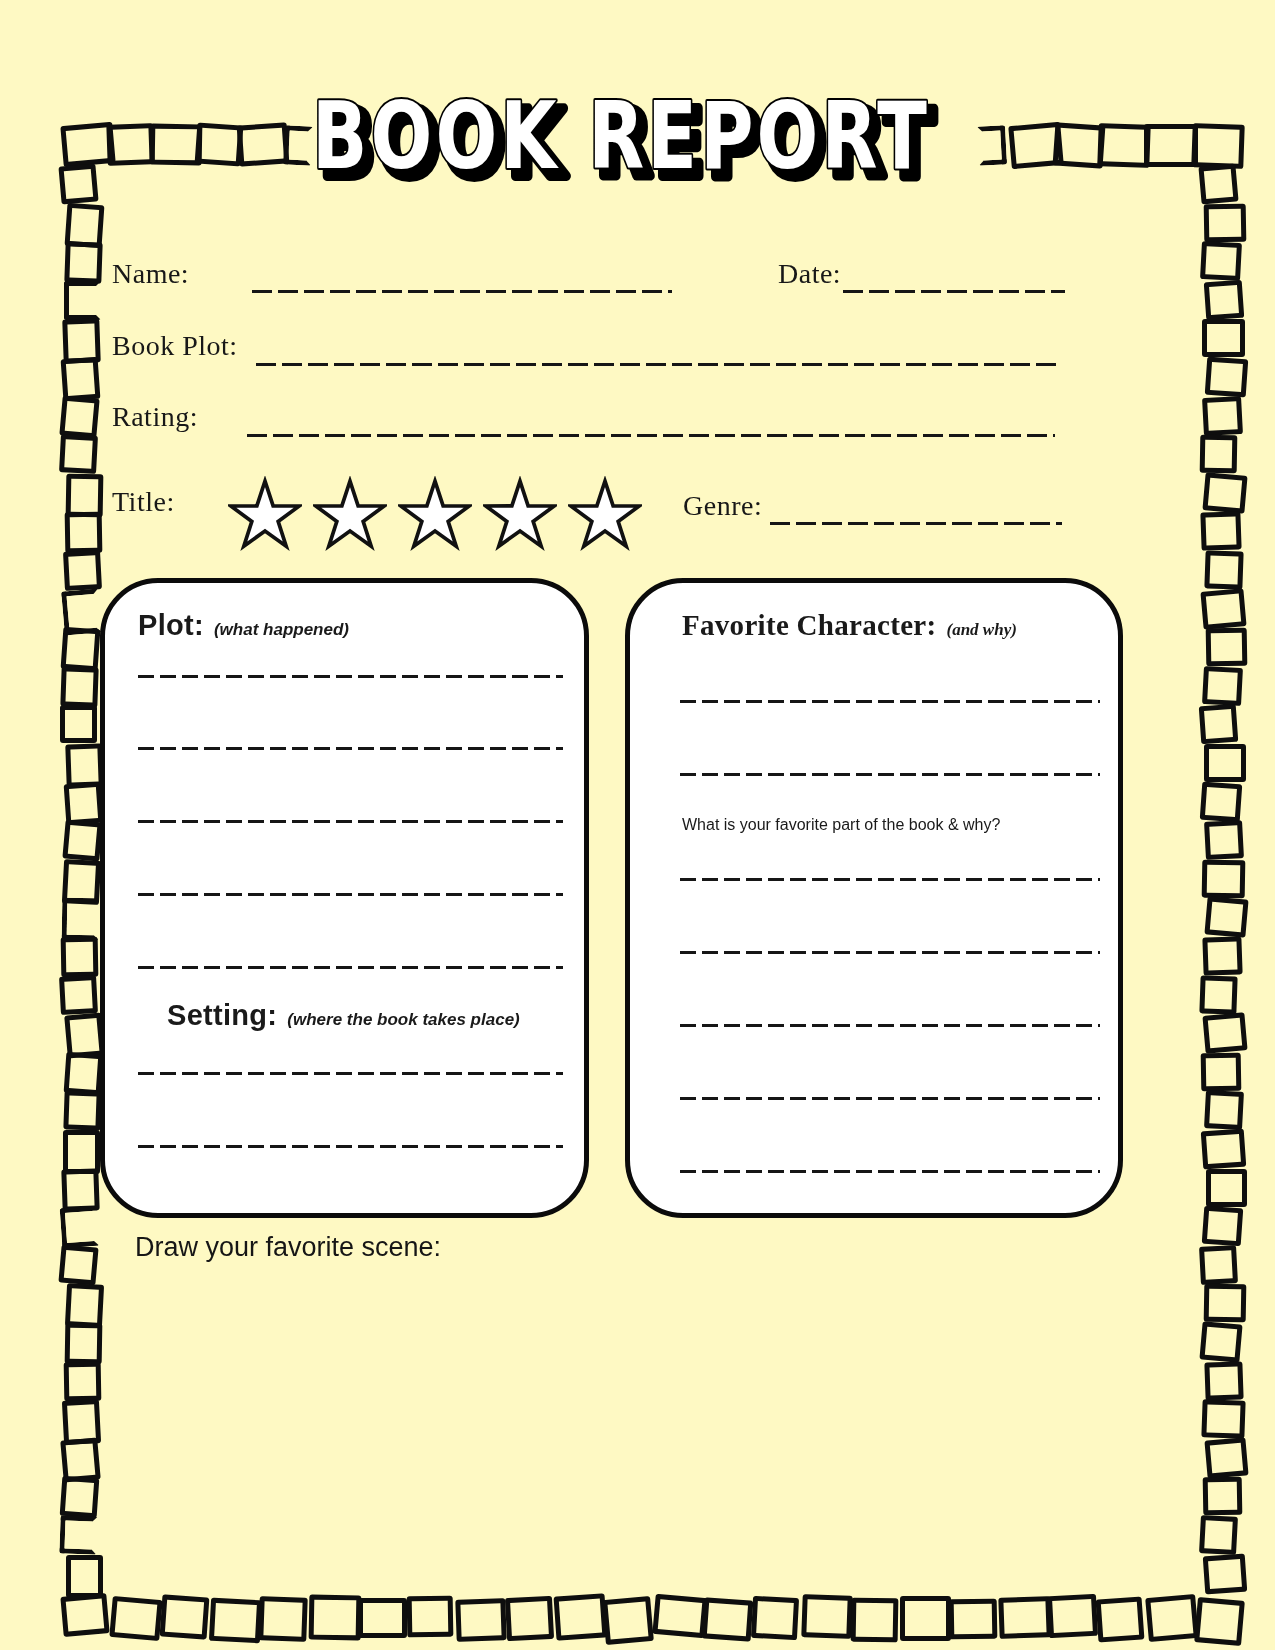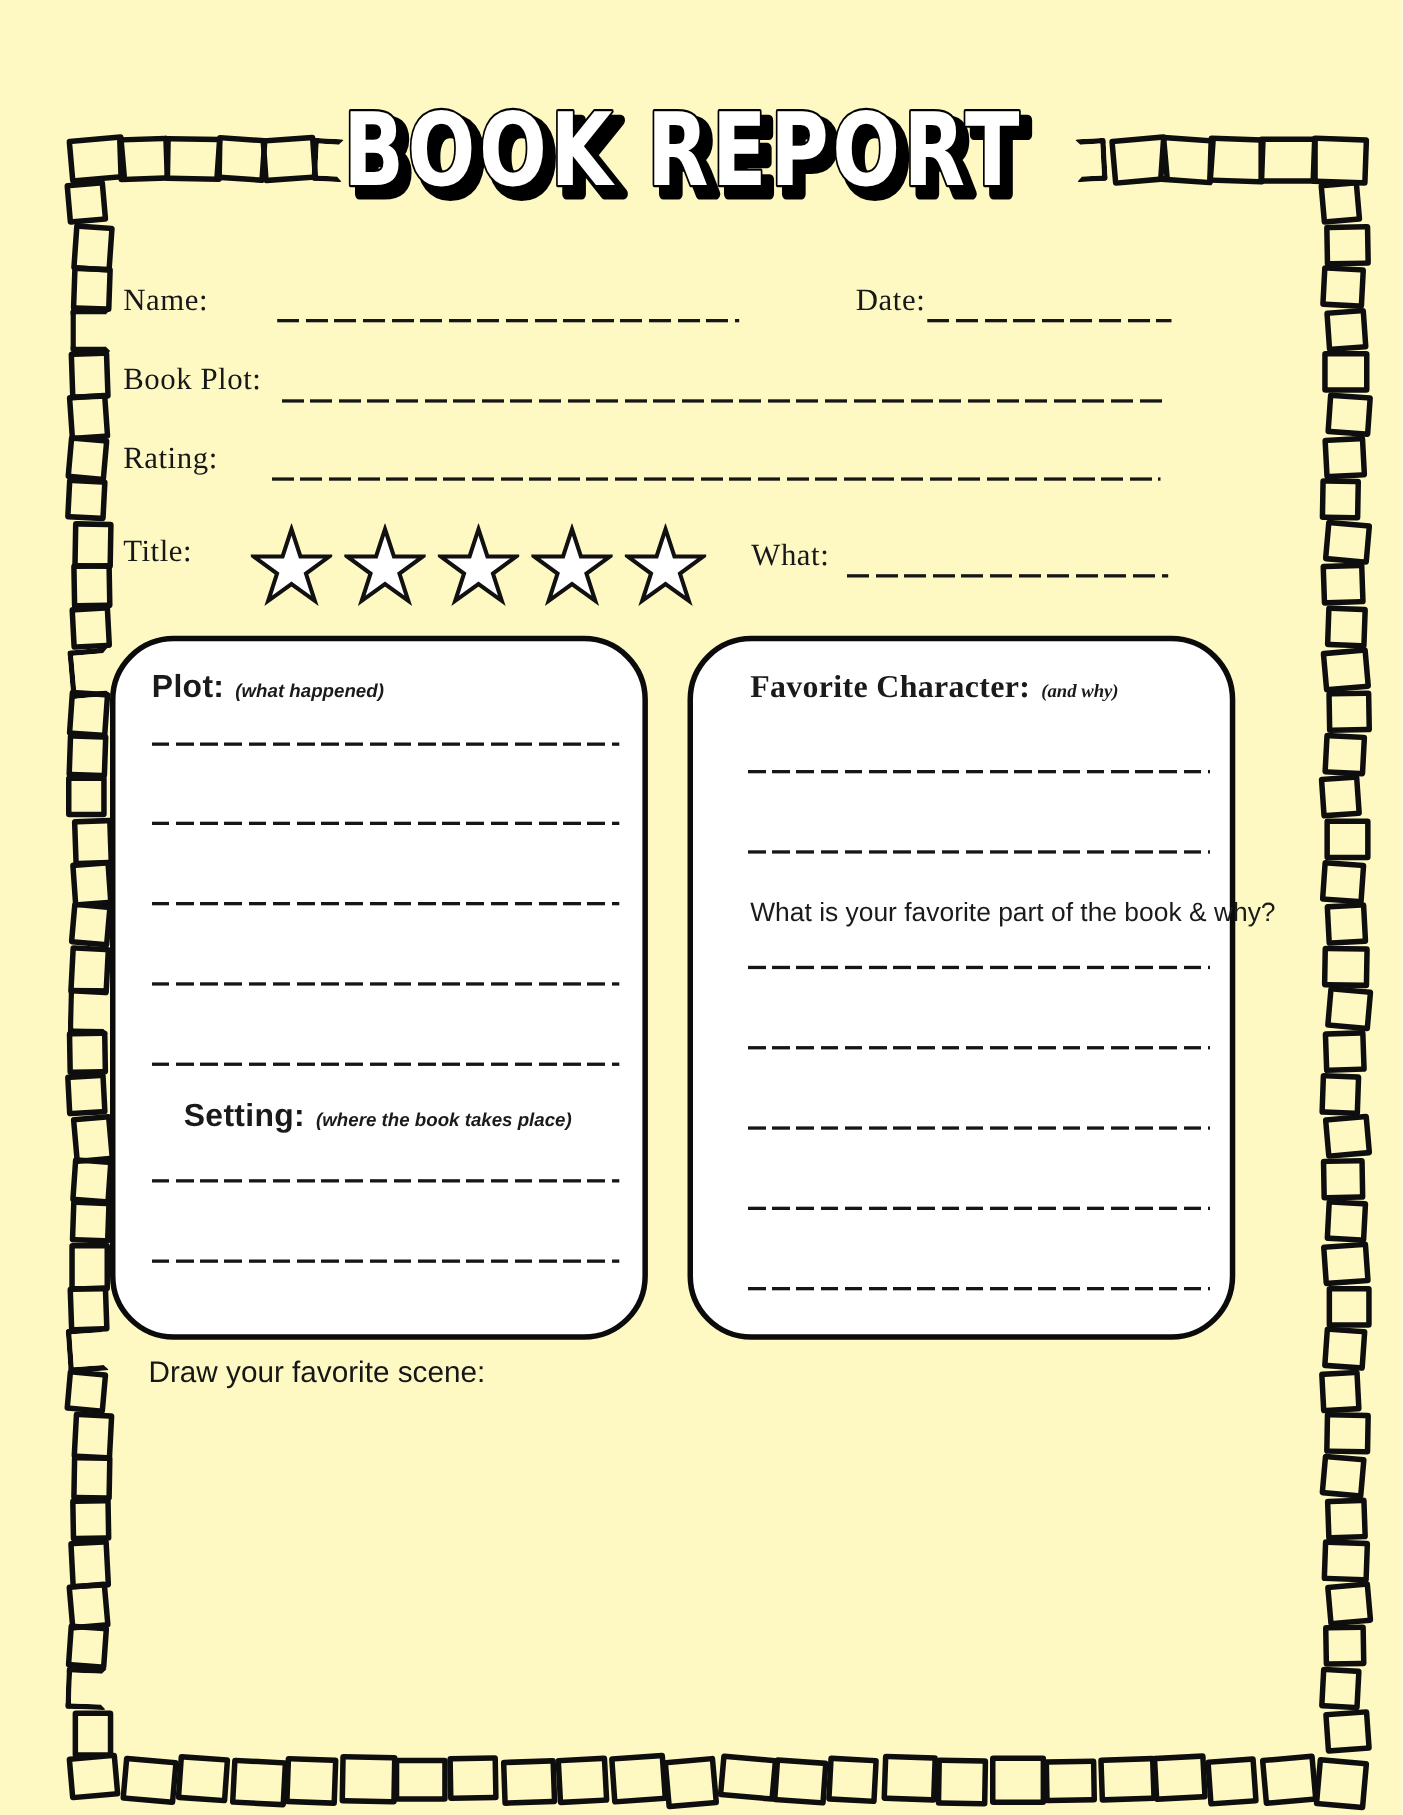--- a/index.html
+++ b/index.html
@@ -19,21 +19,21 @@
   .wline.short { background:repeating-linear-gradient(to right, #161616 0 16px, transparent 16px 22px); }
   
   .stars { position:absolute; left:228px; top:476px; display:flex; gap:11px; }
   .stars svg { display:block; }
   
   .rbox { position:absolute; top:578px; height:640px; border:5px solid #0b0b0b; border-radius:58px; background:#ffffff; box-sizing:border-box; }
   .rbox.left  { left:100px; width:489px; }
   .rbox.right { left:625px; width:498px; }
   .boxlabel { position:absolute; font-size:29px; font-weight:bold; letter-spacing:0.3px; color:#1a1a1a; white-space:nowrap; }
   .boxlabel .hint { font-size:17px; font-style:italic; font-weight:bold; margin-left:10px; letter-spacing:0; }
-  .question { position:absolute; font-size:24px; color:#1a1a1a; white-space:nowrap; }
+  .question { position:absolute; font-size:16px; color:#1a1a1a; white-space:nowrap; }
   .drawlabel { position:absolute; left:135px; top:1232px; font-size:27px; color:#161616; }
   .draw-area { position:absolute; left:120px; top:1275px; width:1070px; height:300px; }
 </style>
 </head>
 <body>
 
 <div class="page">
 
   <div id="border-frame">
       <div class="bsq" style="left: 62px; top: 124px; width: 42px; height: 31px; transform: rotate(-5deg);"></div>
@@ -177,21 +177,21 @@
       <svg width="74" height="76" viewBox="0 0 72 68">
         <polygon points="36,2 43.9,26.1 69.3,26.2 48.8,41.2 56.6,65.3 36,50.5 15.4,65.3 23.2,41.2 2.7,26.2 28.1,26.1" fill="#ffffff" stroke="#111111" stroke-width="3.6" stroke-miterlimit="14"></polygon>
       </svg>
       <svg width="74" height="76" viewBox="0 0 72 68">
         <polygon points="36,2 43.9,26.1 69.3,26.2 48.8,41.2 56.6,65.3 36,50.5 15.4,65.3 23.2,41.2 2.7,26.2 28.1,26.1" fill="#ffffff" stroke="#111111" stroke-width="3.6" stroke-miterlimit="14"></polygon>
       </svg>
       <svg width="74" height="76" viewBox="0 0 72 68">
         <polygon points="36,2 43.9,26.1 69.3,26.2 48.8,41.2 56.6,65.3 36,50.5 15.4,65.3 23.2,41.2 2.7,26.2 28.1,26.1" fill="#ffffff" stroke="#111111" stroke-width="3.6" stroke-miterlimit="14"></polygon>
       </svg>
     </div>
-  <div class="flabel" style="left:683px; top:490px;">What:</div>
+  <div class="flabel" style="left:683px; top:490px;">Genre:</div>
   <div class="wline" style="left:770px; top:522px; width:292px;"></div>
 
   <div class="rbox left">
     <div class="boxlabel" style="left:33px; top:26px;">
       <span>Plot:</span><span class="hint">(what happened)</span>
     </div>
     <div>
         <div class="wline short" style="left: 33px; top: 92px; width: 425px;"></div>
         <div class="wline short" style="left: 33px; top: 164px; width: 425px;"></div>
         <div class="wline short" style="left: 33px; top: 237px; width: 425px;"></div>

